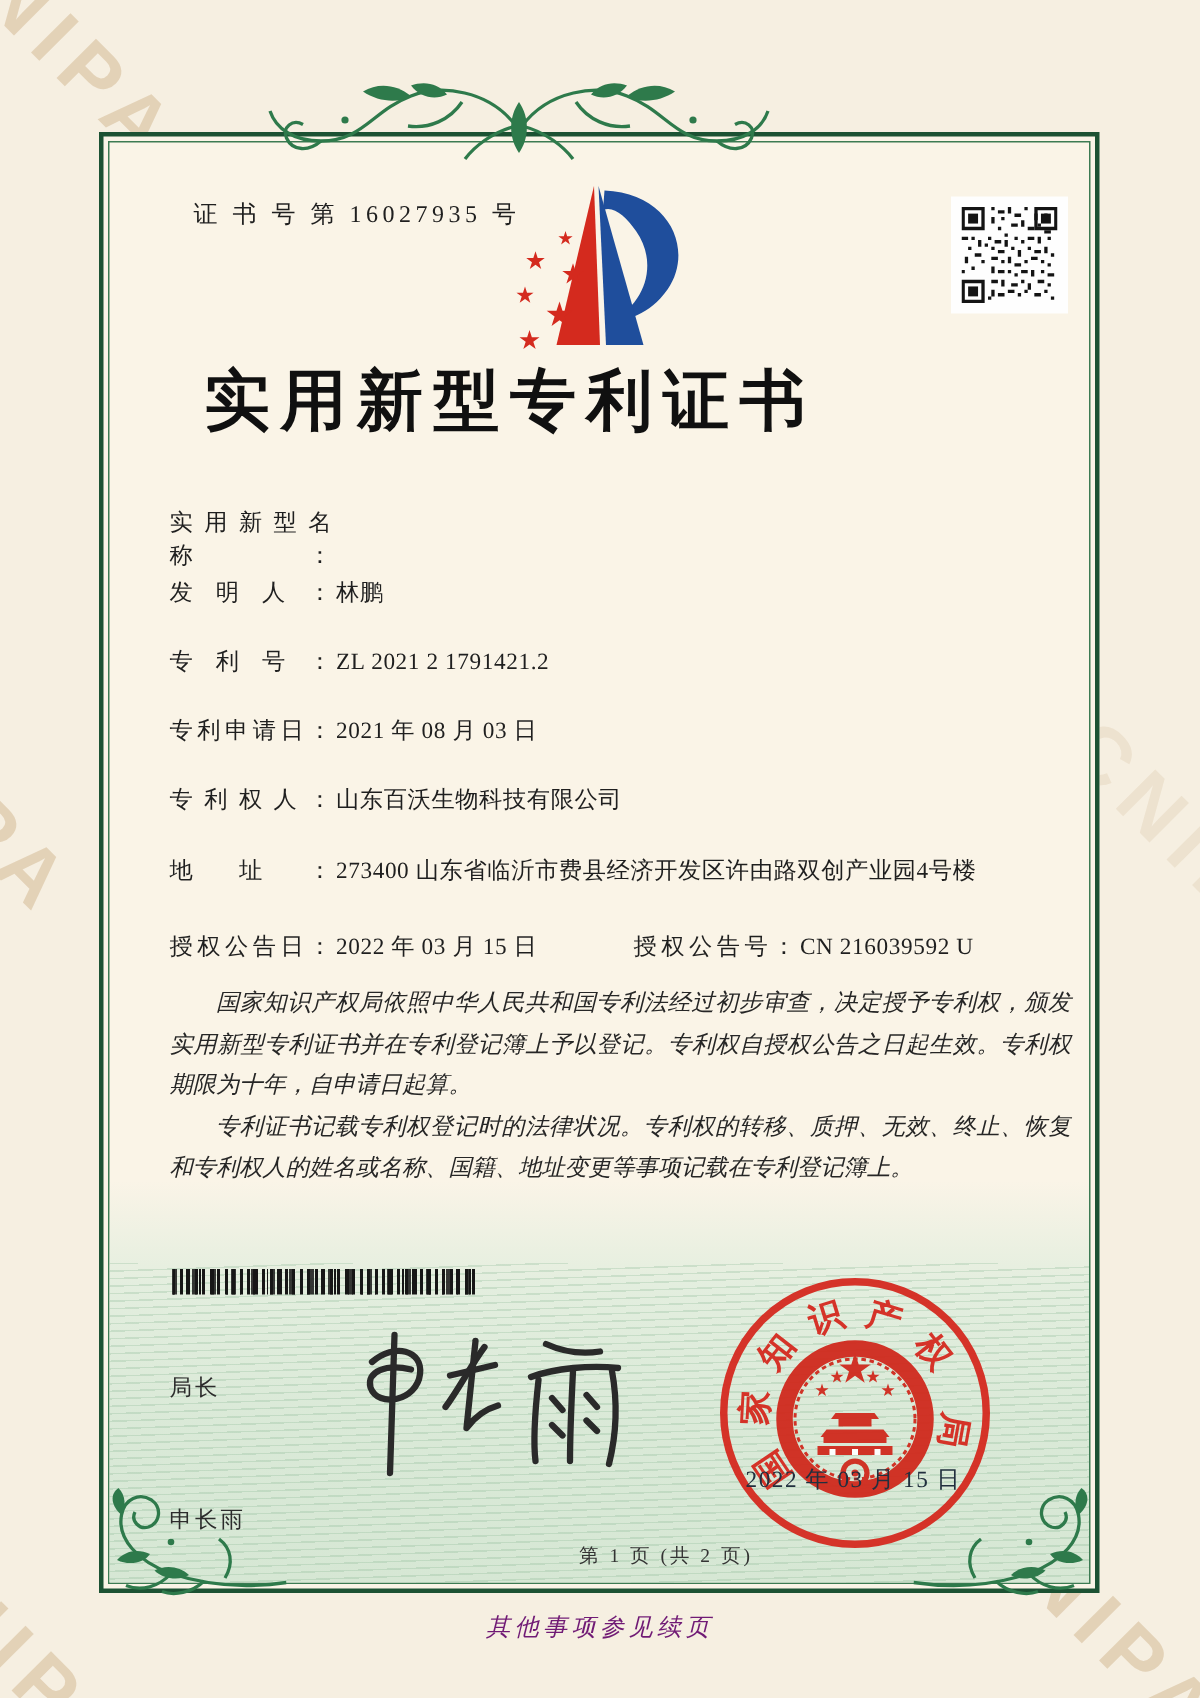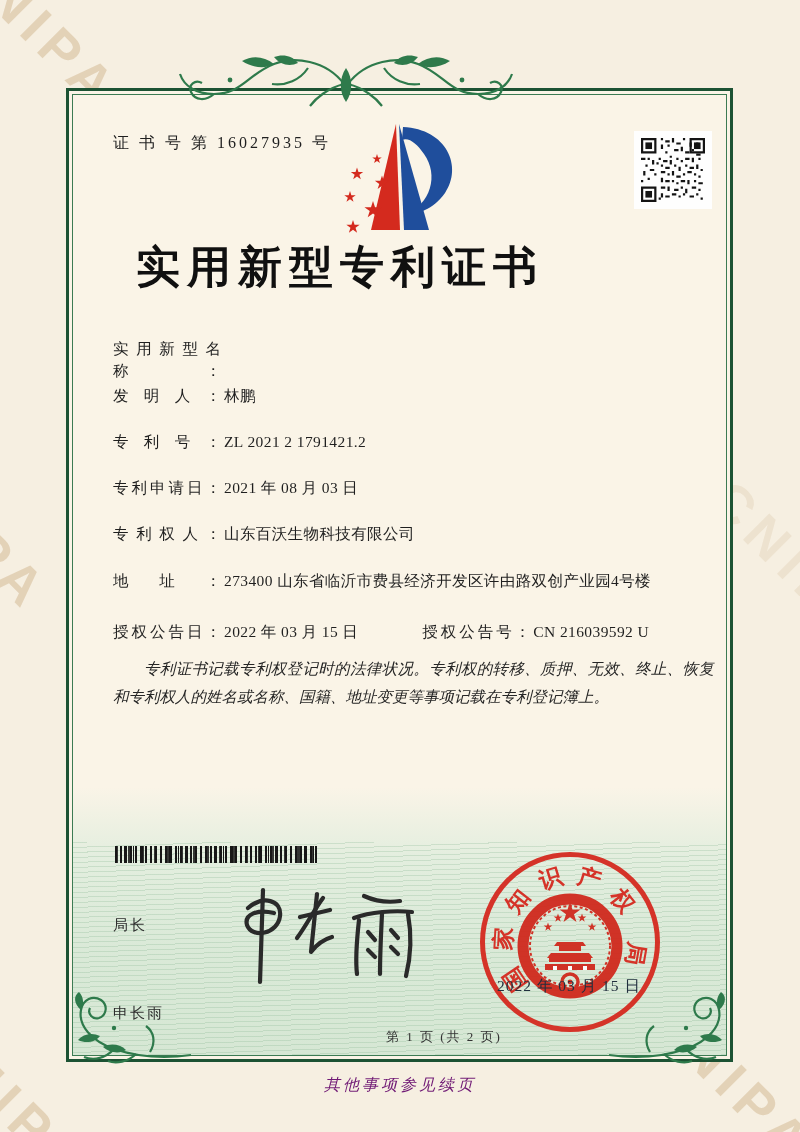--- a/index.html
+++ b/index.html
@@ -30,21 +30,21 @@
   .guill:after{
     content:"";position:absolute;left:0;right:0;top:55px;bottom:0;
     background:repeating-linear-gradient(178deg,rgba(140,185,150,.30) 0 1px,rgba(0,0,0,0) 1px 5px);
   }
   
   .orn{position:absolute;z-index:3;}
   .orn-top{left:176px;top:54px;}
   .orn-bl{left:56px;top:992px;}
   .orn-br{left:609px;top:992px;transform:scaleX(-1);}
   
-  .cert-no{position:absolute;left:113px;top:133px;font-size:16px;letter-spacing:3px;z-index:2;}
+  .cert-no{position:absolute;left:129px;top:133px;font-size:16px;letter-spacing:3px;z-index:2;}
   .logo{position:absolute;left:325px;top:113px;z-index:2;}
   .qr{position:absolute;left:634px;top:131px;width:78px;height:78px;background:#fefefe;z-index:2;}
   .qr svg{position:absolute;left:7px;top:7px;}
   .title{
     position:absolute;left:0;width:680px;top:238px;text-align:center;
     font-size:44px;font-weight:bold;letter-spacing:7px;color:#101010;z-index:2;
   }
   
   .row{position:absolute;left:113px;width:601px;display:flex;font-size:15.5px;z-index:2;line-height:22px;}
   .lbl{display:inline-block;width:108px;text-align:justify;text-align-last:justify;flex:none;}
@@ -210,36 +210,37 @@
   <span class="val">林鹏</span>
 </div>
 <div class="row" style="top:431px;">
   <span class="lbl">专利号：</span>
   <span class="val">ZL 2021 2 1791421.2</span>
 </div>
 <div class="row" style="top:477px;">
   <span class="lbl">专利申请日：</span>
   <span class="val">2021 年 08 月 03 日</span>
 </div>
-<div class="row" style="top:523px;">
+<div class="row" style="top:523px;font-family:Liberation Mono, monospace;">
   <span class="lbl">专利权人：</span>
   <span class="val">山东百沃生物科技有限公司</span>
 </div>
 <div class="row" style="top:570px;">
   <span class="lbl">地址：</span>
   <span class="val flex1">273400  山东省临沂市费县经济开发区许由路双创产业园4号楼</span>
 </div>
 <div class="row" style="top:621px;">
   <span class="lbl">授权公告日：</span>
   <span class="val">2022 年 03 月 15 日</span>
   <span class="lbl2">授权公告号：</span>
   <span class="val">CN 216039592 U</span>
 </div>
 
 <div class="paras">
+  <p>国家知识产权局依照中华人民共和国专利法经过初步审查，决定授予专利权，颁发实用新型专利证书并在专利登记簿上予以登记。专利权自授权公告之日起生效。专利权期限为十年，自申请日起算。</p>
   <p>专利证书记载专利权登记时的法律状况。专利权的转移、质押、无效、终止、恢复和专利权人的姓名或名称、国籍、地址变更等事项记载在专利登记簿上。</p>
 </div>
 
 <div class="barcode"></div>
 
 <div class="sig-title">局长</div>
 <div class="sig-name">申长雨</div>
 <div class="sig-svg">
   <svg width="205" height="104" viewBox="0 0 205 104">
     <g stroke="#2a2a2a" stroke-width="4.2" fill="none" stroke-linecap="round" stroke-linejoin="round">

